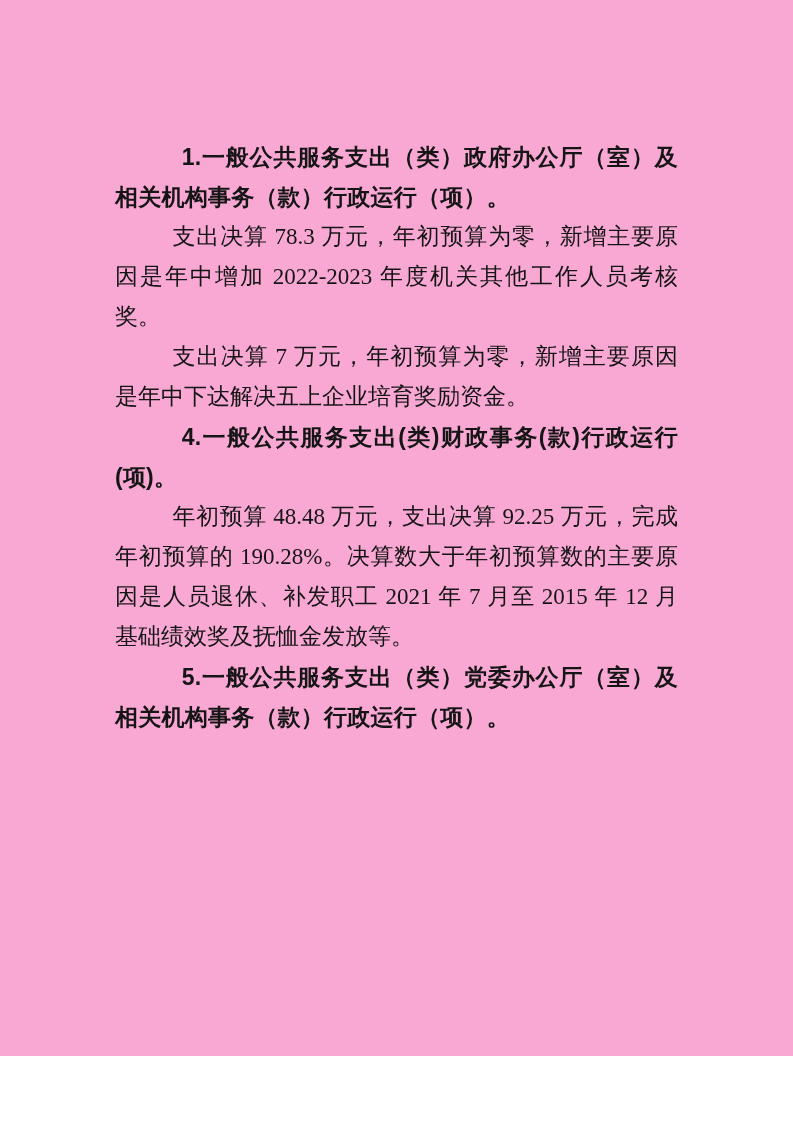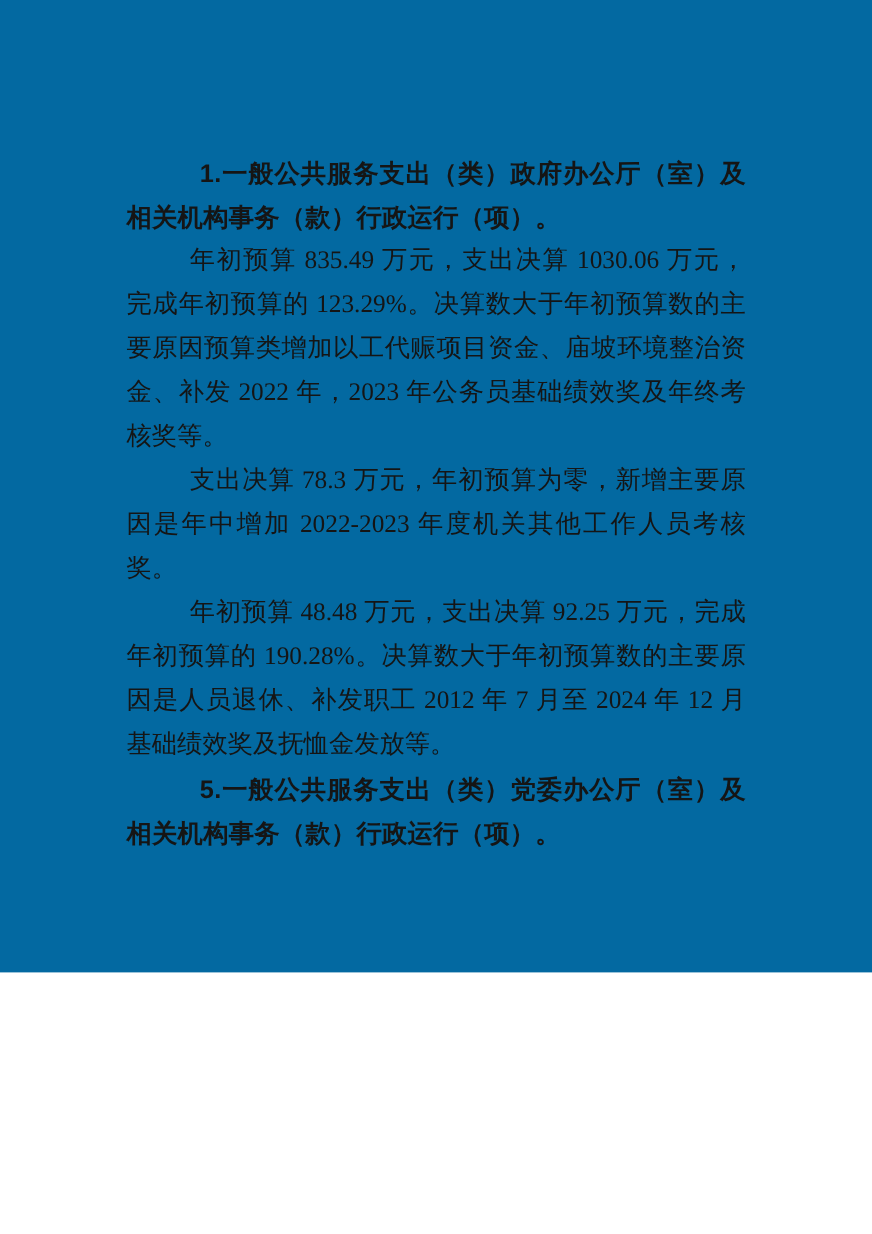--- a/index.html
+++ b/index.html
@@ -8,22 +8,22 @@
     background: #ffffff;
   }
   body {
     width: 793px;
     height: 1122px;
     font-family: "Liberation Serif", serif;
   }
   .page {
     position: relative;
     width: 793px;
-    height: 884px;
-    background: #0369a1;
+    height: 1056px;
+    background: #f9a8d4;
     overflow: hidden;
   }
   .content {
     position: absolute;
     left: 115px;
     top: 137px;
     width: 563px;
     color: #151515;
     font-size: 23px;
     line-height: 40px;
@@ -44,23 +44,24 @@
     text-indent: 2.5em;
   }
 </style>
 </head>
 <body>
 
 <div class="page">
   <div class="content">
 
     <p class="sec-heading">1.一般公共服务支出（类）政府办公厅（室）及相关机构事务（款）行政运行（项）。</p>
-    <p class="sec-body">年初预算 835.49 万元，支出决算 1030.06 万元，完成年初预算的 123.29%。决算数大于年初预算数的主要原因预算类增加以工代赈项目资金、庙坡环境整治资金、补发 2022 年，2023 年公务员基础绩效奖及年终考核奖等。</p>
 
     <p class="sec-body">支出决算 78.3 万元，年初预算为零，新增主要原因是年中增加 2022-2023 年度机关其他工作人员考核奖。</p>
 
+    <p class="sec-body">支出决算 7 万元，年初预算为零，新增主要原因是年中下达解决五上企业培育奖励资金。</p>
 
-    <p class="sec-body">年初预算 48.48 万元，支出决算 92.25 万元，完成年初预算的 190.28%。决算数大于年初预算数的主要原因是人员退休、补发职工 2012 年 7 月至 2024 年 12 月基础绩效奖及抚恤金发放等。</p>
+    <p class="sec-heading">4.一般公共服务支出(类)财政事务(款)行政运行(项)。</p>
+    <p class="sec-body">年初预算 48.48 万元，支出决算 92.25 万元，完成年初预算的 190.28%。决算数大于年初预算数的主要原因是人员退休、补发职工 2021 年 7 月至 2015 年 12 月基础绩效奖及抚恤金发放等。</p>
 
     <p class="sec-heading">5.一般公共服务支出（类）党委办公厅（室）及相关机构事务（款）行政运行（项）。</p>
 
   </div>
 </div>
 
 </body></html>

